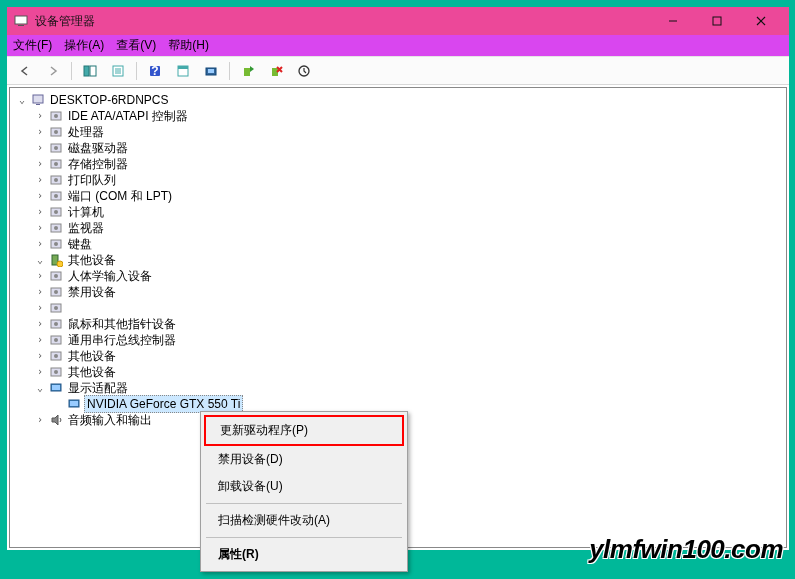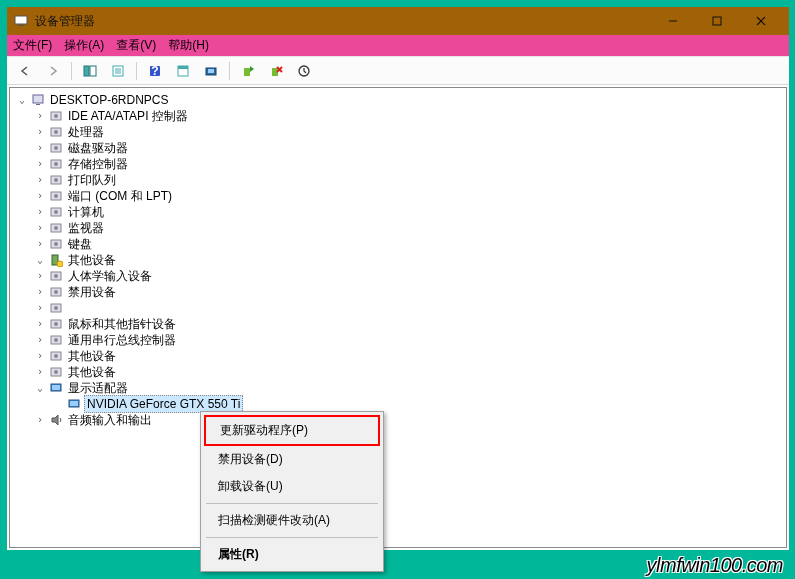--- a/index.html
+++ b/index.html
@@ -1,42 +1,42 @@
 <!DOCTYPE html>
 <html><head>
 <meta charset="utf-8">
 <style>
 * { margin: 0; padding: 0; box-sizing: border-box; font-family: "Microsoft YaHei", "SimSun", sans-serif; font-size: 12px; }
 body { background: #00b899; width: 795px; height: 579px; position: relative; }
 .window { position: absolute; left: 6px; top: 6px; width: 784px; height: 545px; background: #fff; border: 1px solid #00b899; display: flex; flex-direction: column; }
-.titlebar { height: 28px; background: #a16207; display: flex; align-items: center; padding: 0 6px; color: #fff; }
+.titlebar { height: 28px; background: #ec4899; display: flex; align-items: center; padding: 0 6px; color: #fff; }
 .titlebar .app-icon { width: 16px; height: 16px; margin-right: 6px; }
 .titlebar .title { flex: 1; color: #111; font-size: 12px; }
 .titlebar .win-btns { display: flex; }
 .titlebar .win-btn { width: 44px; height: 24px; display: flex; align-items: center; justify-content: center; cursor: pointer; }
-.menubar { height: 22px; background: #ec4899; border-bottom: 1px solid #e5e5e5; display: flex; align-items: center; padding: 2px 6px; gap: 12px; }
+.menubar { height: 22px; background: #d946ef; border-bottom: 1px solid #e5e5e5; display: flex; align-items: center; padding: 2px 6px; gap: 12px; }
 .menubar span { cursor: pointer; }
 .toolbar { height: 28px; background: #fbfbfb; border-bottom: 1px solid #d8d8d8; display: flex; align-items: center; padding: 0 6px; gap: 4px; }
 .tool-btn { width: 24px; height: 22px; display: flex; align-items: center; justify-content: center; cursor: pointer; border: 1px solid transparent; }
 .tool-sep { width: 1px; height: 18px; background: #d0d0d0; margin: 0 2px; }
 .content { flex: 1; background: #fff; border: 1px solid #888; margin: 2px; padding: 4px 2px; overflow: hidden; position: relative; }
 .tree { font-size: 12px; line-height: 16px; }
 .tree-row { display: flex; align-items: center; height: 16px; white-space: nowrap; }
 .exp { width: 12px; text-align: center; color: #555; cursor: pointer; font-family: monospace; font-size: 10px; }
 .node-icon { width: 16px; height: 16px; margin: 0 2px; display: inline-flex; align-items: center; justify-content: center; }
 .node-label { padding: 0 2px; }
 .selected { background: #cce8ff; border: 1px dotted #888; }
 .indent-0 { padding-left: 4px; }
 .indent-1 { padding-left: 22px; }
 .indent-2 { padding-left: 40px; }
-.context-menu { position: absolute; left: 200px; top: 411px; width: 184px; background: #f0f0f0; border: 1px solid #a0a0a0; box-shadow: 2px 2px 4px rgba(0,0,0,0.3); padding: 3px; z-index: 10; }
+.context-menu { position: absolute; left: 200px; top: 411px; width: 208px; background: #f0f0f0; border: 1px solid #a0a0a0; box-shadow: 2px 2px 4px rgba(0,0,0,0.3); padding: 3px; z-index: 10; }
 .ctx-item { padding: 5px 14px; cursor: pointer; }
 .ctx-highlight { border: 2px solid #ff0000; }
 .ctx-sep { height: 1px; background: #c0c0c0; margin: 3px 2px; }
-.watermark { position: absolute; right: 12px; bottom: 2px; font-size: 20px; font-weight: normal; font-style: italic; color: #000; text-shadow: 1px 1px 0 #fff, -1px -1px 0 #fff, 1px -1px 0 #fff, -1px 1px 0 #fff; letter-spacing: -0.5px; }
+.watermark { position: absolute; right: 12px; bottom: 14px; font-size: 26px; font-weight: bold; font-style: italic; color: #000; text-shadow: 1px 1px 0 #fff, -1px -1px 0 #fff, 1px -1px 0 #fff, -1px 1px 0 #fff; letter-spacing: -0.5px; }
 </style>
 </head>
 <body>
 
 <div class="window">
   <div class="titlebar">
     <span class="app-icon">
       <svg width="16" height="16" viewBox="0 0 16 16">
           <rect x="2" y="3" width="12" height="8" fill="#fff" stroke="#555"></rect>
           <rect x="5" y="12" width="6" height="1" fill="#555"></rect>

